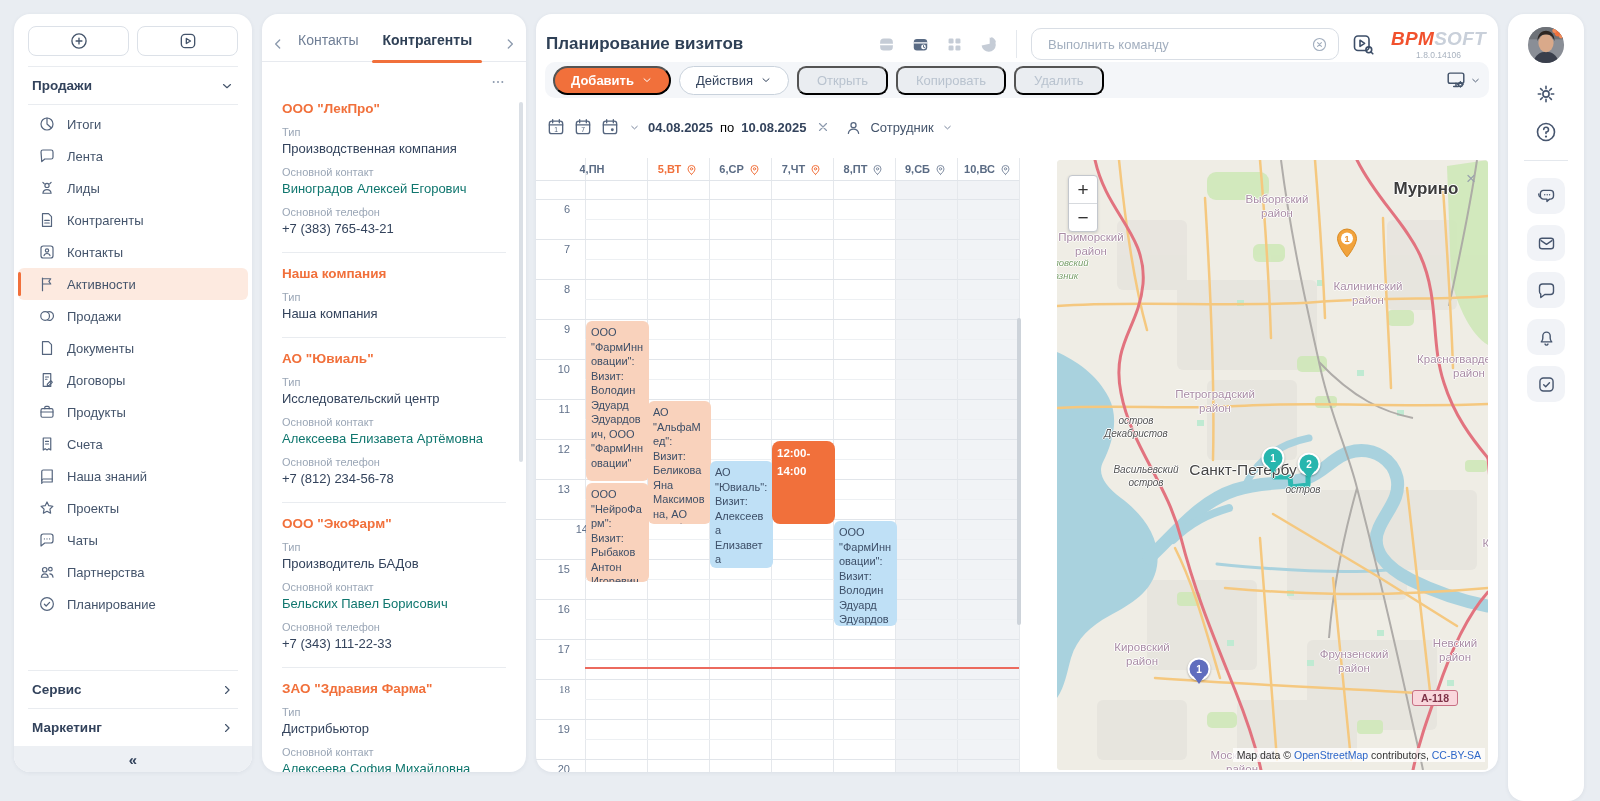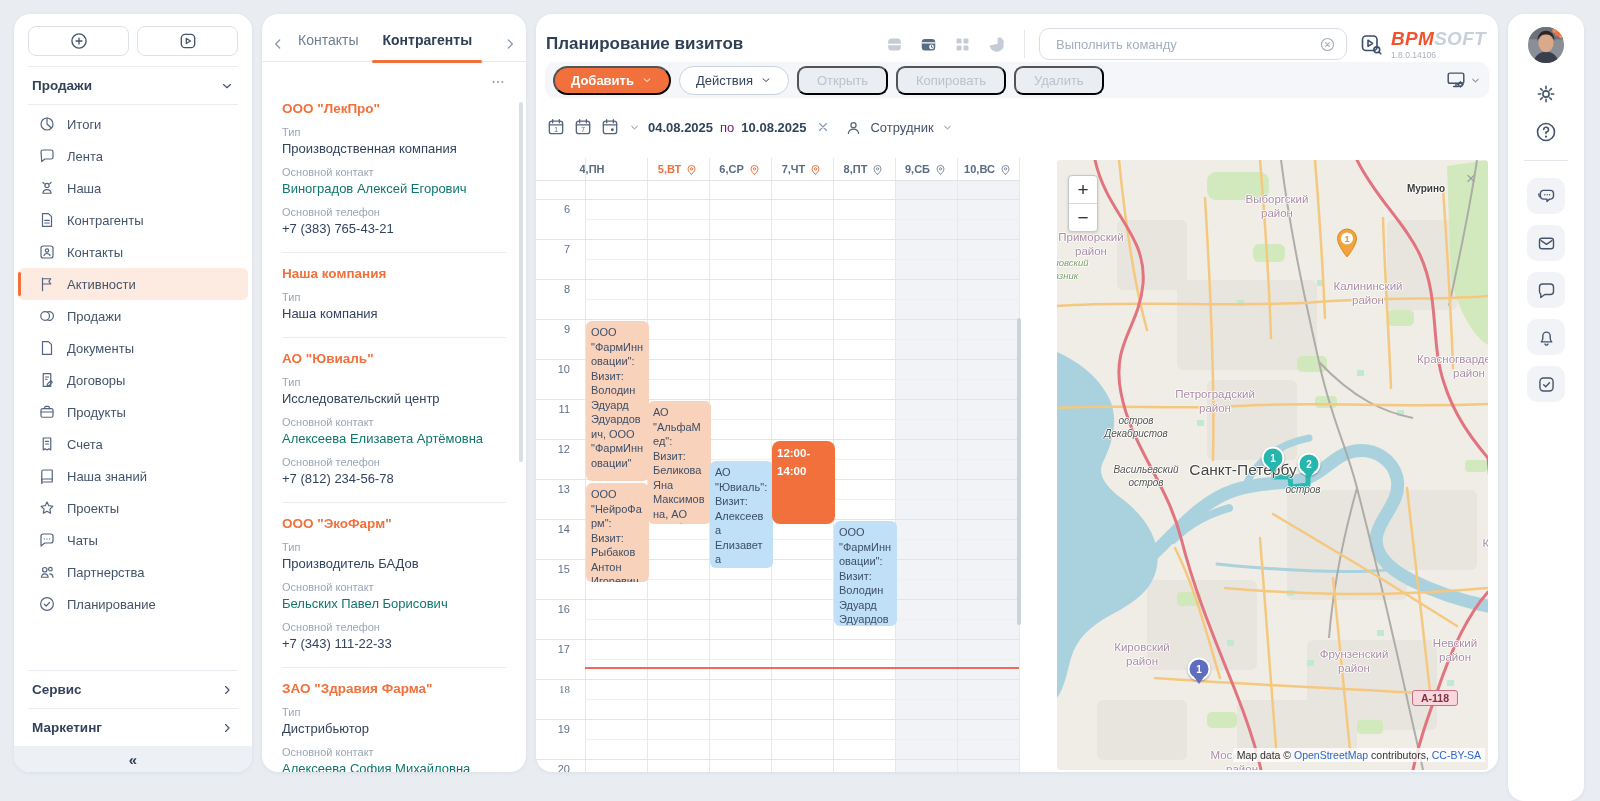--- a/index.html
+++ b/index.html
@@ -57,42 +57,42 @@
   .view-ic{width:19px;height:19px;color:#C5CCD6;cursor:pointer;}
   .view-ic.active{color:#5A6B84;}
   .hdr-vdiv{width:1px;height:28px;background:#E4E8ED;margin:0 14px 0 18px;}
   .cmd-box{width:282px;height:30px;border:1px solid #D9DEE5;border-radius:10px;background:#fff;
            display:flex;align-items:center;padding:0 10px 0 14px;}
   .cmd-box input{border:none;outline:none;flex:1;font-size:13px;color:#33435C;background:transparent;
            font-family:inherit;}
   .cmd-box input::placeholder{color:#A3AFBF;}
   .cmd-clear{width:17px;height:17px;color:#A3AFBF;flex:none;cursor:pointer;}
   .proc-btn{width:24px;height:24px;margin-left:12px;color:#3D4E68;cursor:pointer;}
-  .logo{margin-left:8px;line-height:1;text-align:left;}
+  .logo{margin-left:16px;line-height:1;text-align:center;}
   .logo .l1{font-size:19px;font-weight:800;font-style:italic;letter-spacing:.3px;}
   .logo .bpm{color:#F1512D;}
   .logo .soft{color:#C9D0DA;}
   .logo .ver{font-size:8.5px;color:#A8B2BF;margin-top:3px;font-style:normal;}
 
   .toolbar{position:absolute;left:9px;right:9px;top:48px;height:36px;background:#F4F6F9;border-radius:10px;
            display:flex;align-items:center;padding:0 8px;gap:8px;}
   .btn{height:29px;display:flex;align-items:center;gap:7px;font-size:13px;cursor:pointer;white-space:nowrap;}
   .btn-add{padding:0 16px;border-radius:15px;background:#F1703B;color:#fff;font-weight:700;}
   .btn-actions{padding:0 16px;border-radius:15px;background:#fff;border:1px solid #C9D2DC;color:#33435C;font-weight:500;}
   .btn-dis{padding:0 18px;border-radius:9px;background:#EAEDF1;color:#B9C3CF;font-weight:500;cursor:default;}
   .btn .chev{width:12px;height:12px;}
   .toolbar-right{margin-left:auto;display:flex;align-items:center;gap:3px;color:#44546B;cursor:pointer;}
   .toolbar-right .ic{width:22px;height:22px;}
   .toolbar-right .chev{width:11px;height:11px;color:#44546B;}
 
   .filterbar{position:absolute;left:10px;top:97px;height:32px;display:flex;align-items:center;color:#44546B;}
   .filterbar .calic{width:20px;height:20px;color:#55657E;margin-right:7px;cursor:pointer;}
   .filterbar .chev-sm{width:11px;height:11px;color:#6B7A93;margin:0 8px 0 2px;cursor:pointer;}
   .f-date{font-size:13px;font-weight:700;color:#33435C;cursor:pointer;}
-  .f-sep{font-size:13px;color:#701a75;margin:0 7px;}
+  .f-sep{font-size:13px;color:#000000;margin:0 7px;}
   .f-x{width:14px;height:14px;color:#8B99AD;margin:0 14px 0 10px;cursor:pointer;}
   .f-person{width:19px;height:19px;color:#55657E;margin-right:7px;}
   .f-emp{font-size:13px;font-weight:500;color:#44546B;cursor:pointer;}
 
   
   .scheduler{position:absolute;left:0;top:144px;width:488px;height:614px;overflow:hidden;}
   .day-cell{position:absolute;top:0;height:22px;display:flex;align-items:center;justify-content:center;
             gap:4px;font-size:11px;font-weight:700;color:#5A6B84;cursor:pointer;}
   .day-cell.today{color:#F1703B;}
   .day-cell .pin{width:13px;height:13px;}
@@ -110,21 +110,21 @@
   .now-line{position:absolute;height:2px;background:#EC6A5E;}
   .sched-scroll{position:absolute;width:4px;background:#CDD3DA;border-radius:2px;}
 
   
   .map{position:absolute;left:521px;top:146px;width:431px;height:610px;border-radius:4px;
        overflow:hidden;background:#EFEDE5;}
   .map svg.geo{position:absolute;left:0;top:0;}
   .ml{position:absolute;transform:translate(-50%,-50%);white-space:pre;text-align:center;line-height:1.25;
       text-shadow:-1px 0 rgba(255,255,255,.9),1px 0 rgba(255,255,255,.9),0 -1px rgba(255,255,255,.9),0 1px rgba(255,255,255,.9);}
   .ml-district{color:#A98CA5;font-size:11.5px;}
-  .ml-town{color:#3C3C3C;font-size:10px;font-weight:700;}
+  .ml-town{color:#3C3C3C;font-size:17px;font-weight:700;}
   .ml-bigcity{color:#454545;font-size:15.5px;}
   .ml-island{color:#545454;font-size:10px;font-style:italic;}
   .ml-nature{color:#79A06B;font-size:9.5px;font-style:italic;}
   .map-zoom{position:absolute;left:11px;top:15px;width:28px;background:#fff;border:1px solid #C3C7CD;
       border-radius:4px;box-shadow:0 1px 3px rgba(0,0,0,.15);}
   .map-zoom div{height:27px;display:flex;align-items:center;justify-content:center;font-size:19px;
       color:#333;cursor:pointer;}
   .map-zoom div:first-child{border-bottom:1px solid #D7DADE;}
   .map-close{position:absolute;right:12px;top:9px;font-size:17px;color:#98A1AC;cursor:pointer;}
   .road-badge{position:absolute;transform:translate(-50%,-50%);background:#F9D7DC;border:1px solid #C76F83;
@@ -203,21 +203,21 @@
         <span>Лента</span>
       </div>
       <div class="nav-item">
         <span class="ic">
           <svg viewBox="0 0 24 24" fill="none" stroke="currentColor" stroke-width="1.6" stroke-linecap="round" stroke-linejoin="round">
             <circle cx="12" cy="8.5" r="2.8"></circle>
             <path d="M6.5 19c.5-3.2 2.7-4.8 5.5-4.8s5 1.6 5.5 4.8z"></path>
             <path d="M6.5 4.5l1.8 1.8M17.5 4.5l-1.8 1.8"></path>
           </svg>
         </span>
-        <span>Наша</span>
+        <span>Лиды</span>
       </div>
       <div class="nav-item">
         <span class="ic">
           <svg viewBox="0 0 24 24" fill="none" stroke="currentColor" stroke-width="1.6" stroke-linecap="round" stroke-linejoin="round">
             <path d="M6 3.5h8l4 4V20.5H6z"></path>
             <path d="M9 12.5h6M9 16h6"></path>
           </svg>
         </span>
         <span>Контрагенты</span>
       </div>
@@ -688,21 +688,21 @@
       <div class="sched-line line-hour" style="left: 0px; top: 241px; width: 483px;"></div>
       <div class="hour-label" style="top: 245px; left: 0px;">11</div>
       <div class="sched-line line-half" style="left: 49px; top: 261px; width: 434px;"></div>
       <div class="sched-line line-hour" style="left: 0px; top: 281px; width: 483px;"></div>
       <div class="hour-label" style="top: 285px; left: 0px;">12</div>
       <div class="sched-line line-half" style="left: 49px; top: 301px; width: 434px;"></div>
       <div class="sched-line line-hour" style="left: 0px; top: 321px; width: 483px;"></div>
       <div class="hour-label" style="top: 325px; left: 0px;">13</div>
       <div class="sched-line line-half" style="left: 49px; top: 341px; width: 434px;"></div>
       <div class="sched-line line-hour" style="left: 0px; top: 361px; width: 483px;"></div>
-      <div class="hour-label" style="top: 365px; left: 0px;">14</div>
+      <div class="hour-label" style="top: 365px; left: 18px;">14</div>
       <div class="sched-line line-half" style="left: 49px; top: 381px; width: 434px;"></div>
       <div class="sched-line line-hour" style="left: 0px; top: 401px; width: 483px;"></div>
       <div class="hour-label" style="top: 405px; left: 0px;">15</div>
       <div class="sched-line line-half" style="left: 49px; top: 421px; width: 434px;"></div>
       <div class="sched-line line-hour" style="left: 0px; top: 441px; width: 483px;"></div>
       <div class="hour-label" style="top: 445px; left: 0px;">16</div>
       <div class="sched-line line-half" style="left: 49px; top: 461px; width: 434px;"></div>
       <div class="sched-line line-hour" style="left: 0px; top: 481px; width: 483px;"></div>
       <div class="hour-label" style="top: 485px; left: 0px;">17</div>
       <div class="sched-line line-half" style="left: 49px; top: 501px; width: 434px;"></div>

